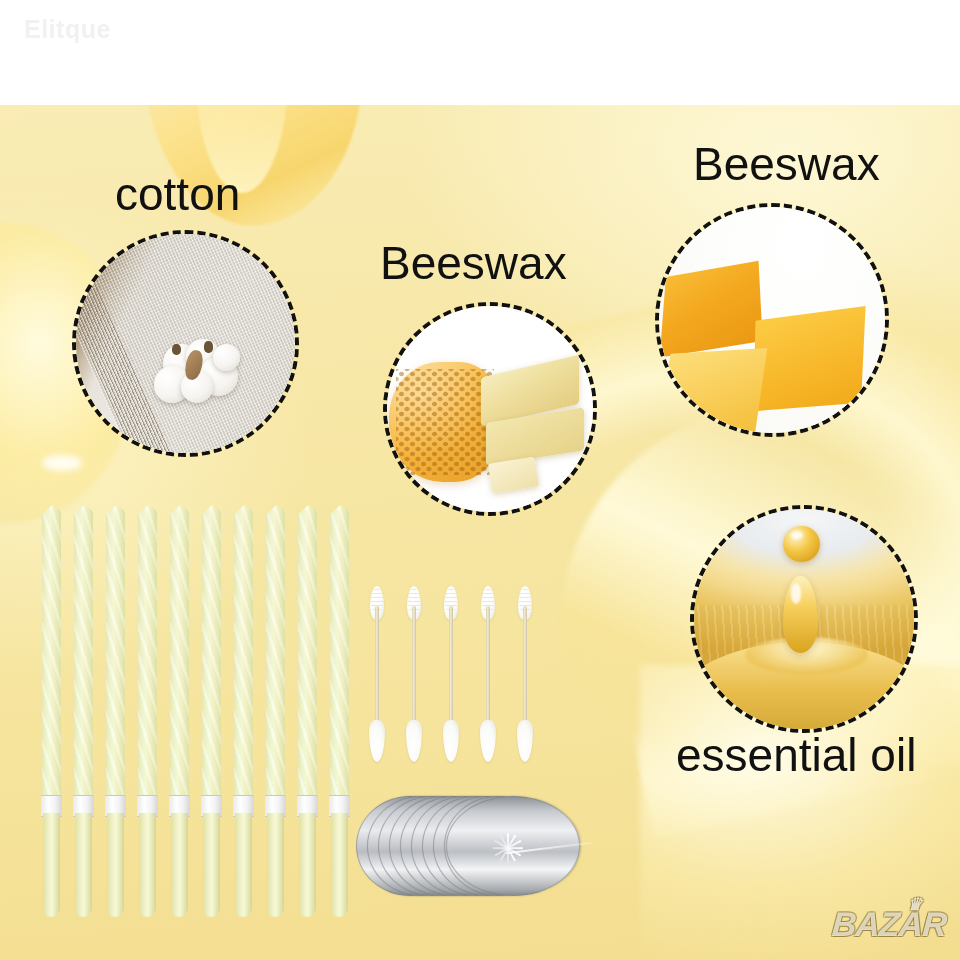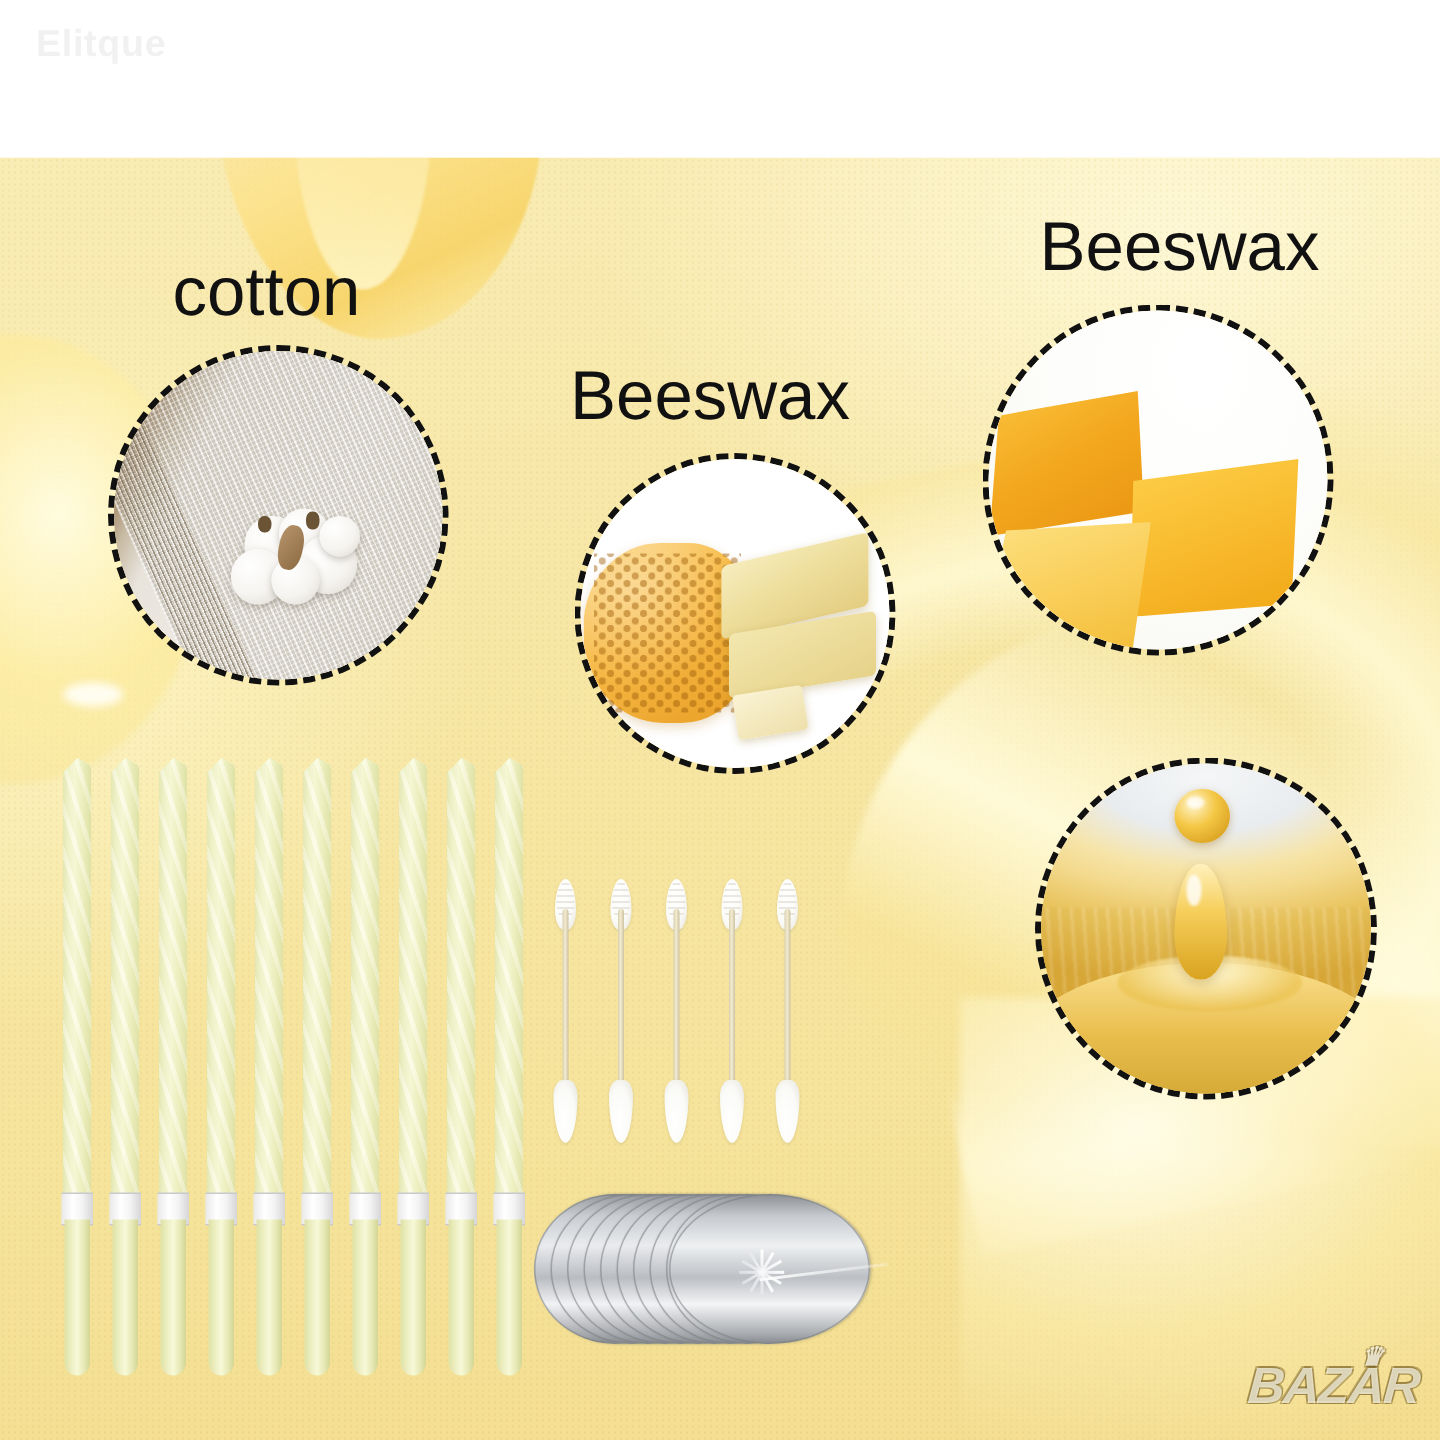--- a/index.html
+++ b/index.html
@@ -240,20 +240,21 @@
 
   <div class="circle" style="left:690px;top:505px;width:228px;height:228px;">
     <div class="photo ph-oil">
       <div class="oil-waves"></div>
       <div class="oil-pool"></div>
       <div class="oil-crown"></div>
       <div class="oil-drop"></div>
       <div class="oil-sphere"></div>
     </div>
   </div>
+  <div class="label" style="left:676px;top:729px;font-size:46px;line-height:52px;">essential oil</div>
 
   <div class="candles">
     <div class="candle" style="left:0px;">
         <div class="cone"></div>
         <div class="band"></div>
         <div class="stem"></div>
       </div>
     <div class="candle" style="left:32px;">
         <div class="cone"></div>
         <div class="band"></div>

